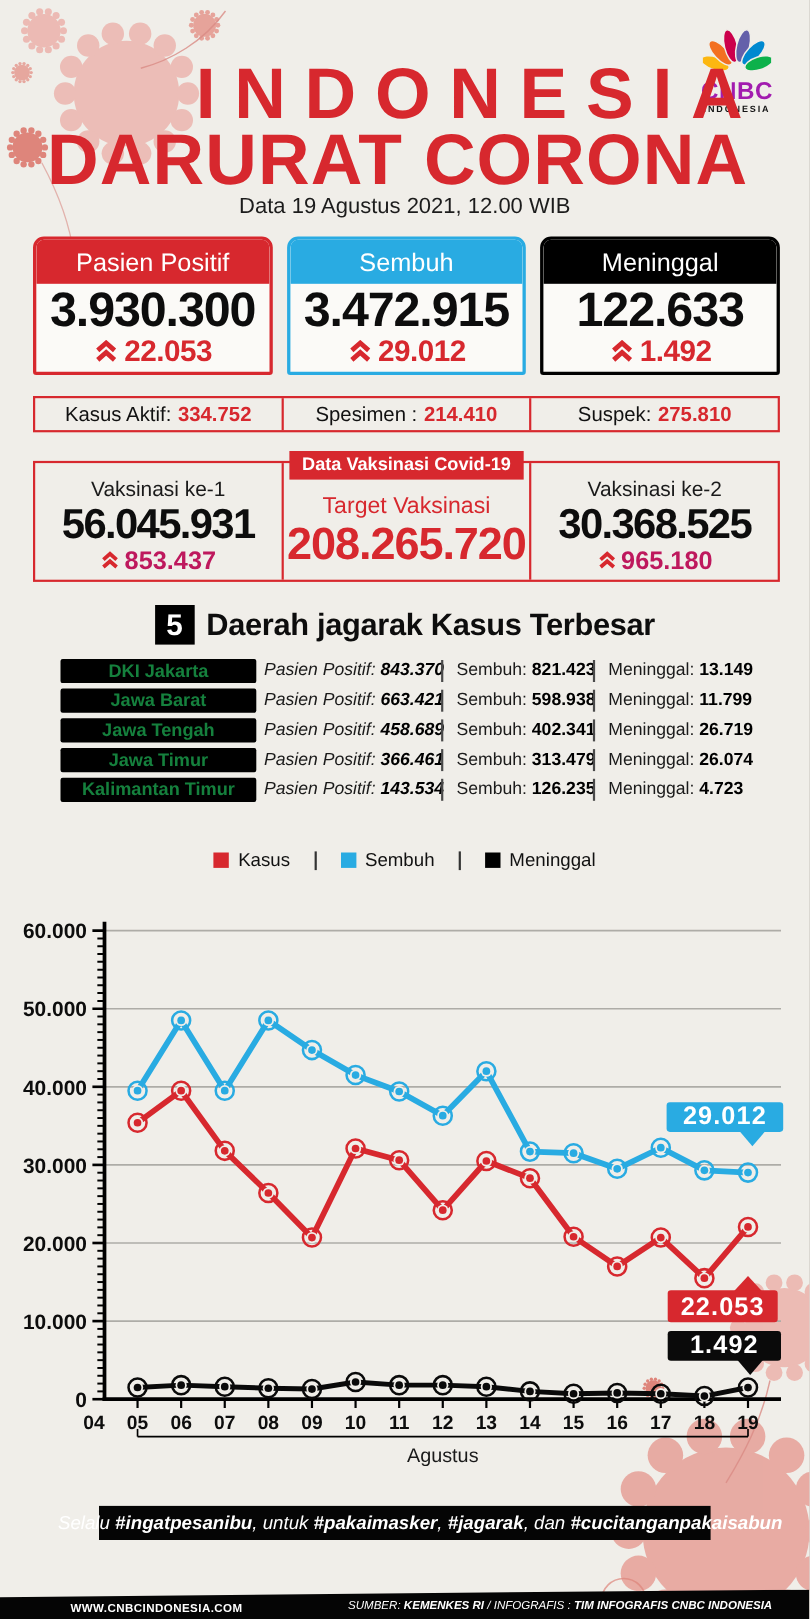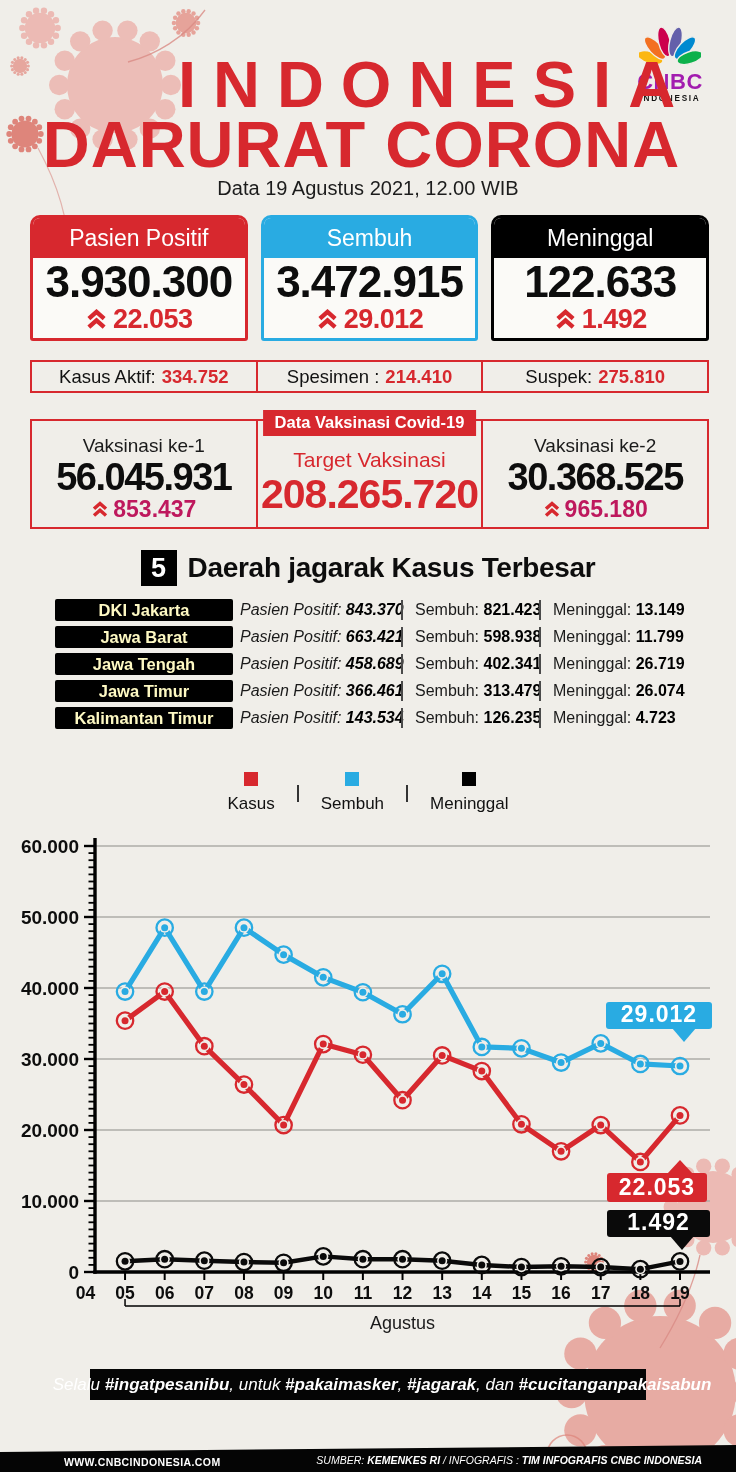--- a/index.html
+++ b/index.html
@@ -54,32 +54,32 @@
   .vax-mid .vax-label { color:#d7282e; font-size:21px; margin-top:10px;}
   .vax-mid .vax-value { color:#d7282e; font-size:41px; letter-spacing:-1px;}
 
   
   .t5title { top:550px; left:0; width:736px; display:flex; align-items:center; justify-content:center; gap:11px;}
   .t5num { width:36px; height:36px; background:#000; color:#fff; font-size:27px; font-weight:700;
            display:flex; align-items:center; justify-content:center;}
   .t5text { font-size:28px; font-weight:700; color:#0d0d0d; letter-spacing:-.3px;}
   .t5rows { top:599px; left:55px; width:655px; }
   .t5-row { display:flex; align-items:center; height:22px; margin-bottom:5px; }
-  .t5-pill { width:178px; background:#000; color:#fef9c3; font-size:16.5px; font-weight:700;
+  .t5-pill { width:178px; background:#000; color:#15803d; font-size:16.5px; font-weight:700;
              height:22px; display:flex; align-items:center; justify-content:center; border-radius:2px;}
   .t5-cell { font-size:16px; color:#1a1a1a; white-space:nowrap;}
   .t5-cell b { color:#000; }
   .c-pos { width:168px; padding-left:7px;font-style:italic; }
   .c-sem { width:136px; padding-left:12px; }
   .c-men { padding-left:12px; }
   .t5-div { width:2px; height:20px; background:#4a4a4a; }
 
   
   .legend { top:772px; left:0; width:736px; display:flex; align-items:center; justify-content:center; }
-  .leg-item { display:flex; align-items:center; gap:8px; font-size:17px; color:#111;flex-direction:column; }
+  .leg-item { display:flex; align-items:center; gap:8px; font-size:17px; color:#111; }
   .leg-sw { width:14px; height:14px; display:inline-block; }
   .leg-div { width:2px; height:17px; background:#333; margin:0 22px; }
 
   
   .chart { top:800px; left:0; }
   .ax-y { font-size:19px; font-weight:700; fill:#0d0d0d; font-family:"Liberation Sans",sans-serif;}
   .ax-x { font-size:17.5px; font-weight:700; fill:#0d0d0d; font-family:"Liberation Sans",sans-serif;}
   .ax-title { font-size:18px; fill:#1a1a1a; font-family:"Liberation Sans",sans-serif;}
   .callout { font-size:23px; font-weight:700; fill:#fff; letter-spacing:1px; font-family:"Liberation Sans",sans-serif;}
 

